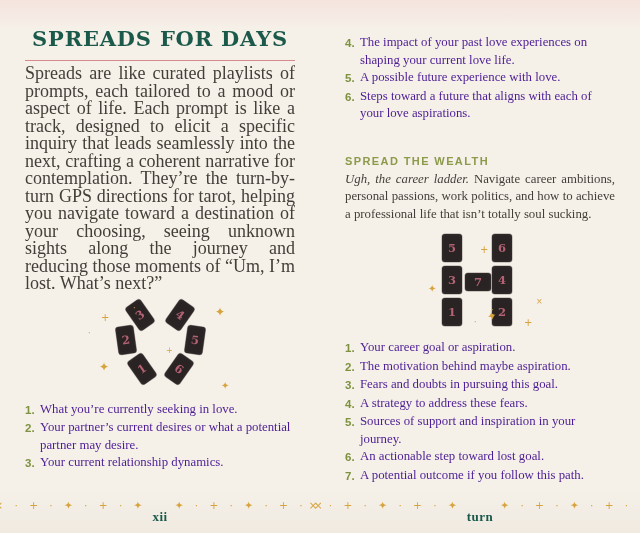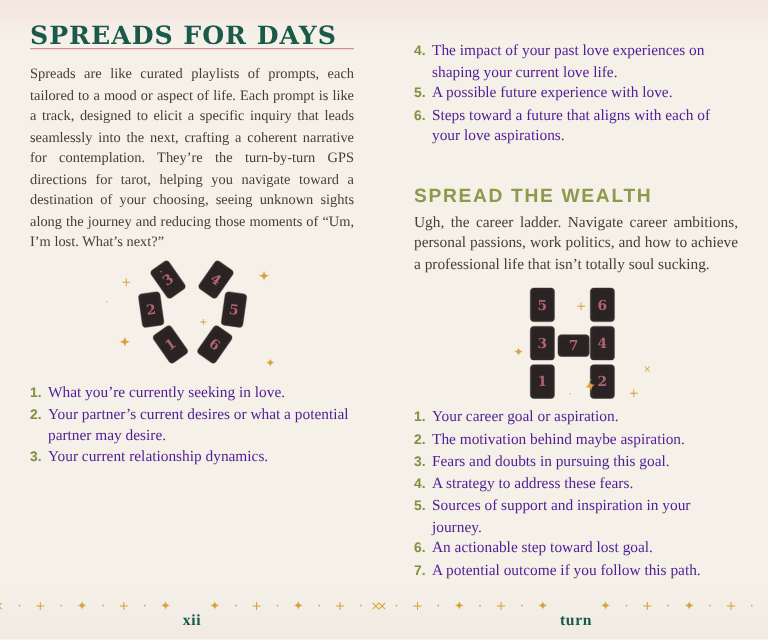--- a/index.html
+++ b/index.html
@@ -8,35 +8,35 @@
     background:linear-gradient(180deg,#f5e3de 0%,#f5f0e8 28px,#f5f0e8 92%,#f0eae1 100%);
     font-family:"Liberation Serif", serif;
     color:#46403a;
     overflow:hidden;
     position:relative;
   }
   .spread{display:flex;width:640px;height:533px;}
   .page{width:320px;height:533px;box-sizing:border-box;padding:0 25px;display:flex;flex-direction:column;}
 
   
-  .title-block{margin-top:19px;border-bottom:1.5px solid #d8898e;}
+  .title-block{margin-top:28px;text-align:center;border-bottom:1.5px solid #d8898e;padding-bottom:11px;}
   .title{
     font-family:"DejaVu Serif", serif;font-weight:700;
     font-size:21px;letter-spacing:.8px;color:#1b5a4a;line-height:1;
   }
   .intro{
-    margin-top:12px;font-size:12px;line-height:17.5px;text-align:justify;color:#443e39;
+    margin-top:4px;font-size:18px;line-height:17.5px;text-align:justify;color:#443e39;
   }
   .sec-head{
     margin-top:15px;
     font-family:"Liberation Sans", sans-serif;font-weight:700;
-    font-size:16px;letter-spacing:1.4px;color:#8c9a4b;
+    font-size:11px;letter-spacing:1.4px;color:#8c9a4b;
   }
   .sec-para{margin-top:4px;font-size:12.8px;line-height:17.5px;text-align:justify;color:#443e39;}
-  .lead-italic{}
+  .lead-italic{font-style:italic;}
 
   
   .diagram{position:relative;height:100px;margin-top:5px;}
   .card{
     position:absolute;width:18px;height:28px;border-radius:3px;
     background:#292323;
     box-shadow:inset 0 0 4px rgba(255,255,255,.06), 0 0 0 .5px rgba(40,30,30,.4);
     display:flex;align-items:center;justify-content:center;
     font-family:"DejaVu Serif", serif;font-weight:700;font-size:11.5px;color:#b26274;
   }

